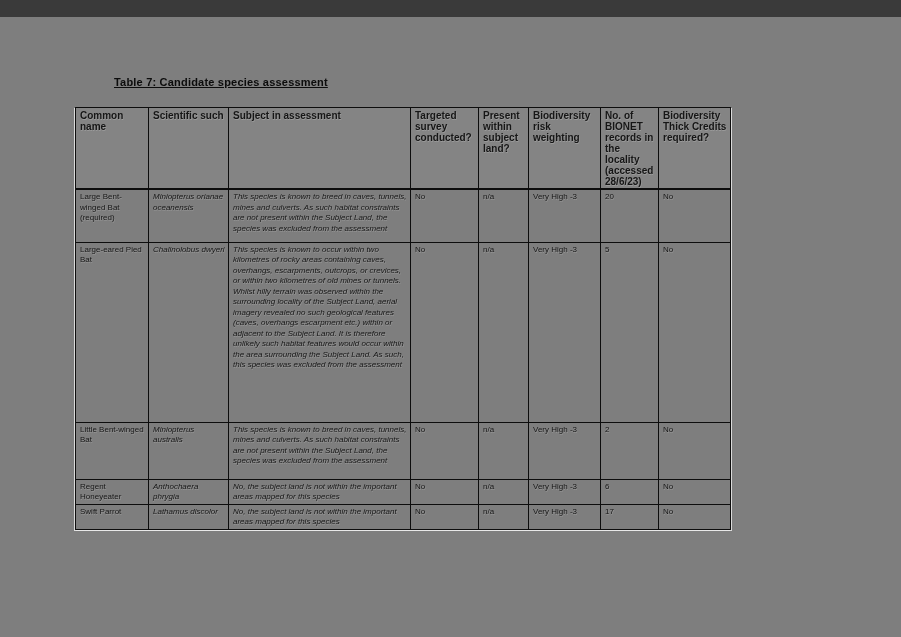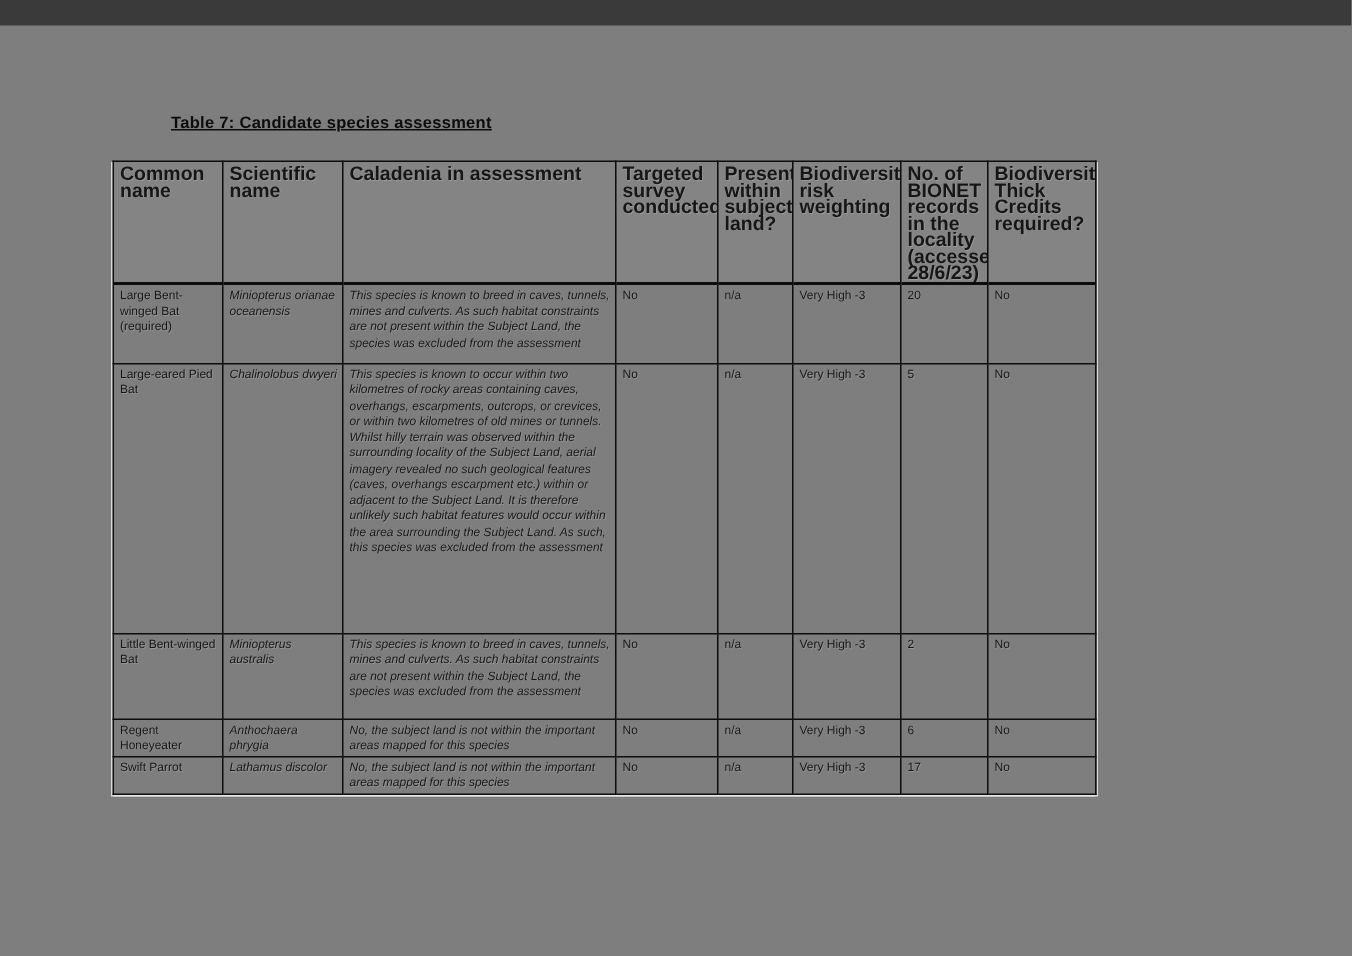--- a/index.html
+++ b/index.html
@@ -46,21 +46,21 @@
     padding: 2px 3px 1px 4px;
     font-size: 8px;
     line-height: 10.5px;
     text-align: left;
     color: #161616;
     text-shadow: 0.5px 0.5px 0 rgba(255,255,255,0.18);
     overflow: hidden;
   }
   table.species th {
     font-weight: bold;
-    font-size: 13px;
+    font-size: 10px;
     line-height: 11px;
     background: rgba(255,255,255,0.05);
     border-bottom-width: 2px;
   }
   tr.hdr     { height: 78px; }
   tr.r0      { height: 53px; }
   tr.r1      { height: 180px; }
   tr.r2      { height: 57px; margin-left: 44px; }
   tr.r3      { height: 25px; }
   tr.r4      { height: 25px; padding-left: 16px; }
@@ -85,22 +85,22 @@
       <col style="width:182px">
       <col style="width:68px">
       <col style="width:50px">
       <col style="width:72px">
       <col style="width:58px">
       <col style="width:72px">
     </colgroup>
     <thead>
       <tr class="hdr">
         <th>Common name</th>
-        <th>Scientific name</th>
-        <th>Caladenia in assessment</th>
+        <th>Scientific such</th>
+        <th>Subject in assessment</th>
         <th>Targeted survey conducted?</th>
         <th>Present within subject land?</th>
         <th>Biodiversity risk weighting</th>
         <th>No. of BIONET records in the locality (accessed 28/6/23)</th>
         <th class="last-col">Biodiversity Thick Credits required?</th>
       </tr>
     </thead>
     <tbody>
       <tr class="r0">
         <td>Large Bent-winged Bat (required)</td>

